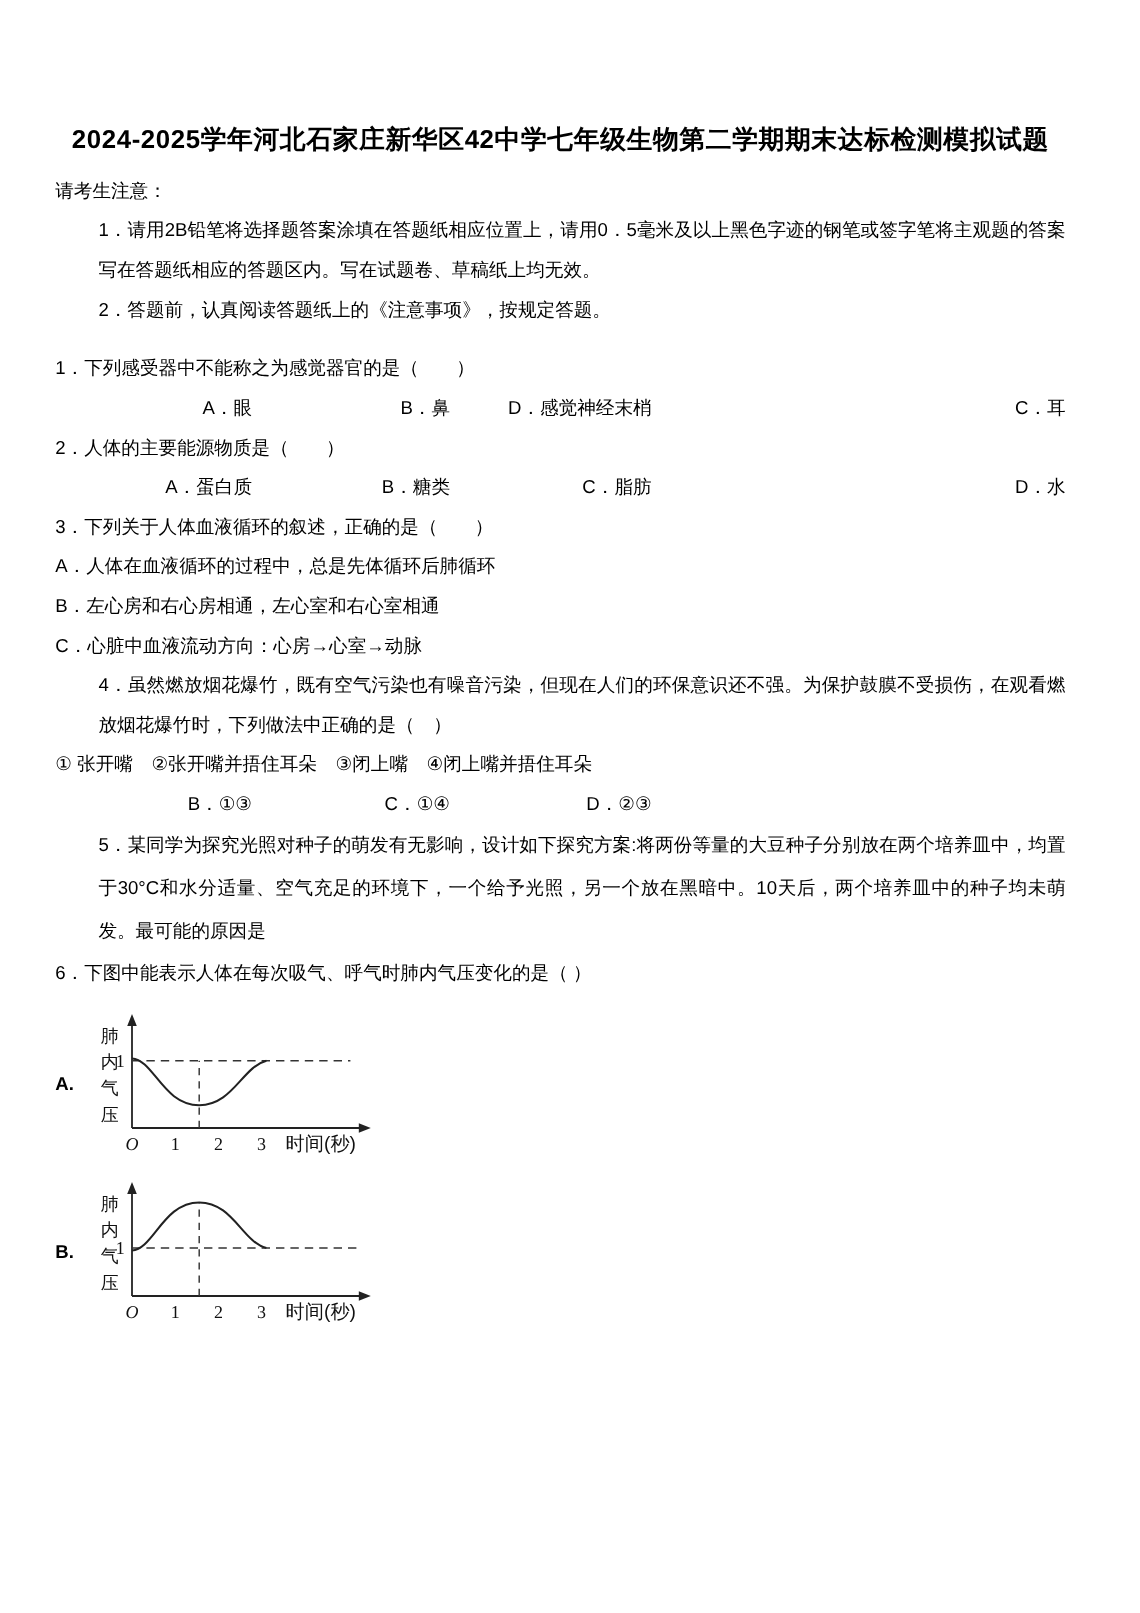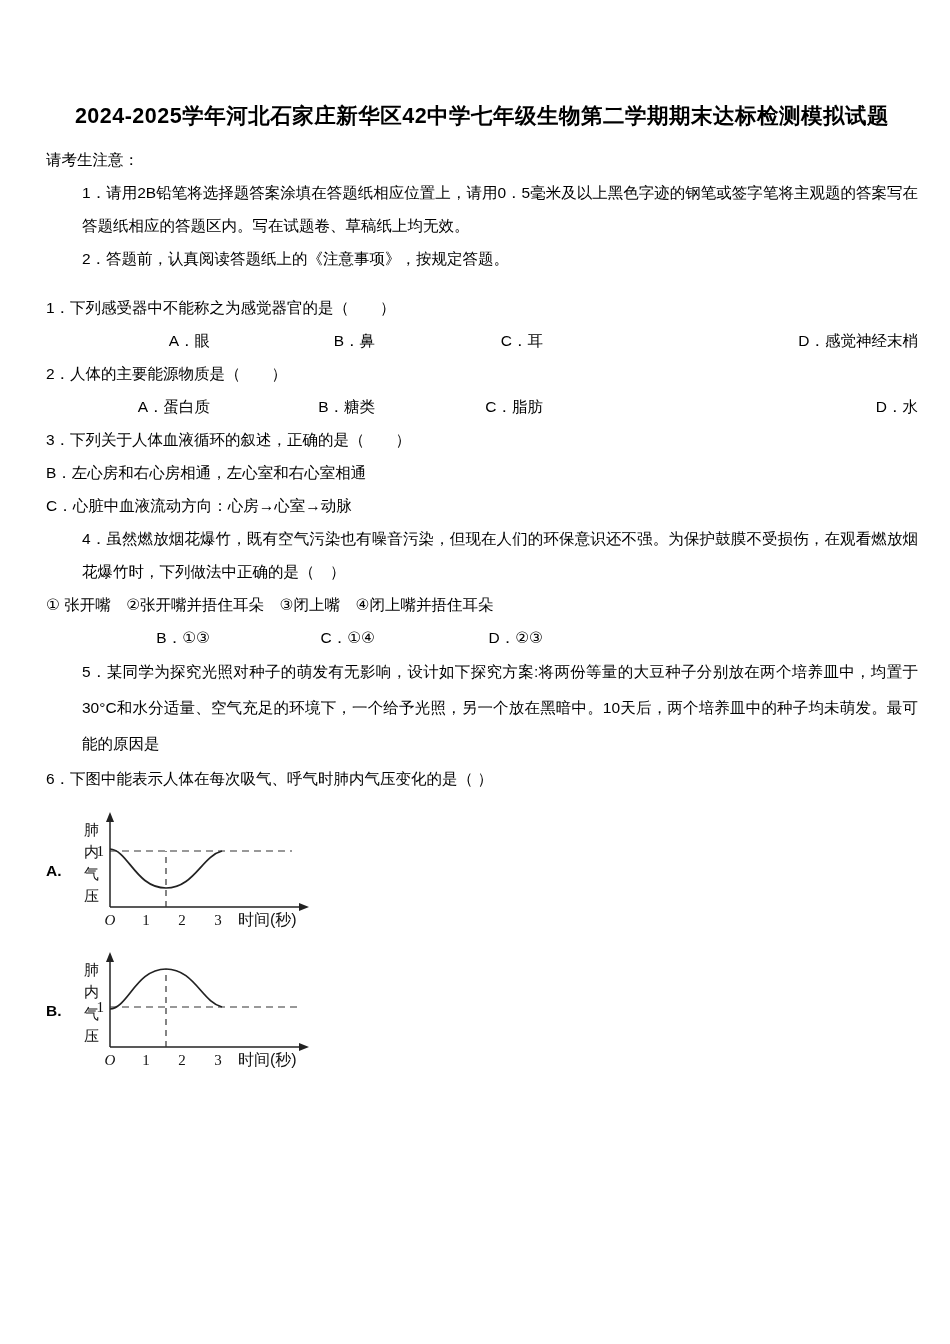--- a/index.html
+++ b/index.html
@@ -5,21 +5,21 @@
   * { margin:0; padding:0; box-sizing:border-box; }
   html,body { background:#ffffff; }
   body {
     width:950px; height:1344px;
     color:#000;
     font-family:"Liberation Sans","DejaVu Sans",sans-serif;
     font-size:15.5px;
     position:relative;
     overflow:hidden;
   }
-  .page { padding:102px 32px 0 46px; }
+  .page { padding:102px 62px 0 46px; }
   .title {
     font-size:21.5px;
     font-weight:bold;
     text-align:center;
     line-height:1.35;
     margin-bottom:12px;
     letter-spacing:0.5px;
   }
   .line { line-height:33px; }
   .para { line-height:33px; text-align:justify;margin-left:36px; }
@@ -57,33 +57,34 @@
   <p class="line">请考生注意：</p>
   <p class="para">1．请用2B铅笔将选择题答案涂填在答题纸相应位置上，请用0．5毫米及以上黑色字迹的钢笔或签字笔将主观题的答案写在答题纸相应的答题区内。写在试题卷、草稿纸上均无效。</p>
   <p class="para">2．答题前，认真阅读答题纸上的《注意事项》，按规定答题。</p>
 
   <div class="notice-gap"></div>
 
   <p class="line">1．下列感受器中不能称之为感觉器官的是（　　）</p>
   <div class="opt-row">
     <span>A．眼</span>
     <span>B．鼻</span>
+    <span>D．感觉神经末梢</span>
     <span>C．耳</span>
-    <span>D．感觉神经末梢</span>
   </div>
 
   <p class="line">2．人体的主要能源物质是（　　）</p>
   <div class="opt-row">
     <span>A．蛋白质</span>
     <span>B．糖类</span>
     <span>C．脂肪</span>
     <span>D．水</span>
   </div>
 
   <p class="line">3．下列关于人体血液循环的叙述，正确的是（　　）</p>
+  <p class="line">A．人体在血液循环的过程中，总是先体循环后肺循环</p>
   <p class="line">B．左心房和右心房相通，左心室和右心室相通</p>
   <p class="line">C．心脏中血液流动方向：心房→心室→动脉</p>
 
   <p class="para">4．虽然燃放烟花爆竹，既有空气污染也有噪音污染，但现在人们的环保意识还不强。为保护鼓膜不受损伤，在观看燃放烟花爆竹时，下列做法中正确的是（　）</p>
   <p class="line">① 张开嘴　②张开嘴并捂住耳朵　③闭上嘴　④闭上嘴并捂住耳朵</p>
   <div class="opt-row">
     <span>B．①③</span>
     <span>C．①④</span>
     <span>D．②③</span>
   </div>

